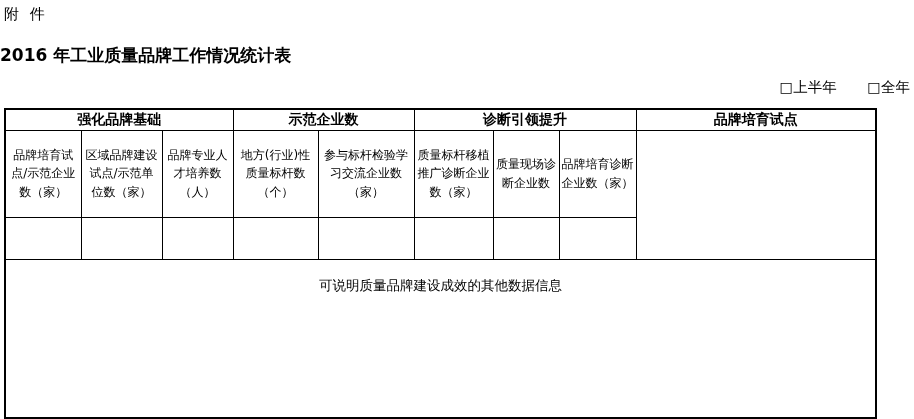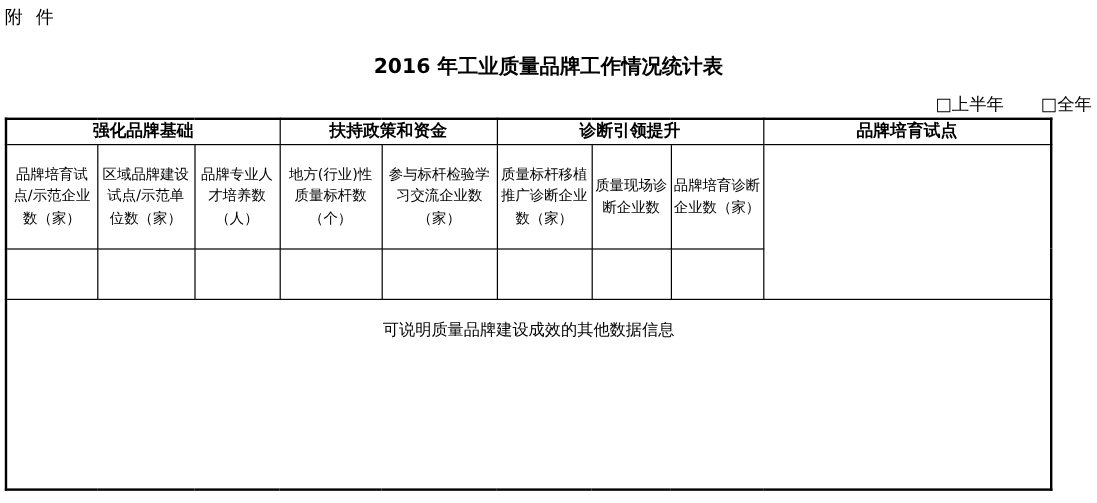--- a/index.html
+++ b/index.html
@@ -14,38 +14,38 @@
     position: absolute;
     left: 4px; top: 5px;
     font-size: 15px;
     letter-spacing: 3px;
     color: #000000;
   }
   .doc-title {
     position: absolute;
     left: 0; top: 44px;
     width: 914px;
-    text-align: center;
+    text-align: left;
     font-size: 17px;
     font-weight: bold;
   }
   .subheader-row {
     position: absolute;
     left: 2px; top: 78px;
     width: 910px;
     height: 20px;
     font-size: 14.5px;
   }
   .reporting-unit { position: absolute; left: 0; top: 0; }
   .period-options { position: absolute; right: 2px; top: 0; }
   .period-option { display: inline-block; }
   .period-option + .period-option { margin-left: 26px; }
   table.stats {
     position: absolute;
-    left: 4px; top: 98px;
+    left: 4px; top: 108px;
     width: 871px;
     border-collapse: collapse;
     table-layout: fixed;
   }
   table.stats td {
     border: 1px solid #000000;
     text-align: center;
     vertical-align: middle;
     font-size: 12px;
     padding: 1px 2px;
@@ -92,21 +92,21 @@
     <col style="width:85px">
       <col style="width:96px">
     <col style="width:79px">
       <col style="width:66px">
       <col style="width:77px">
     <col style="width:240px">
   </colgroup>
   <tbody>
       <tr class="group-row">
     <td colspan="3">强化品牌基础</td>
-    <td colspan="2">扶持政策和资金</td>
+    <td colspan="2">示范企业数</td>
     <td colspan="3">诊断引领提升</td>
     <td colspan="1">品牌培育试点</td>
   </tr>
   <tr class="colhead-row">
     <td>品牌培育试点/示范企业数（家）</td>
     <td>区域品牌建设试点/示范单位数（家）</td>
     <td>品牌专业人才培养数（人）</td>
     <td>地方(行业)性质量标杆数（个）</td>
     <td>参与标杆检验学习交流企业数（家）</td>
     <td>质量标杆移植推广诊断企业数（家）</td>

